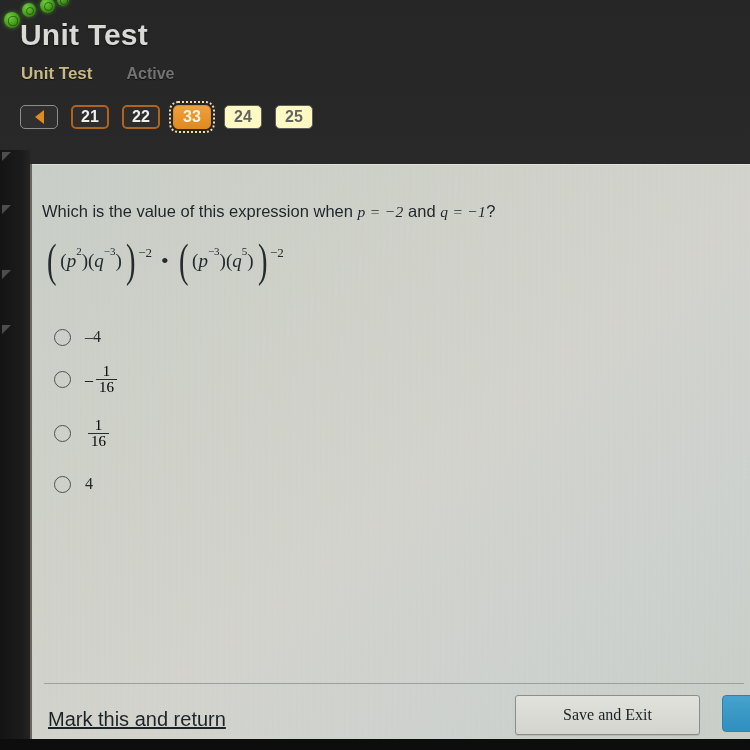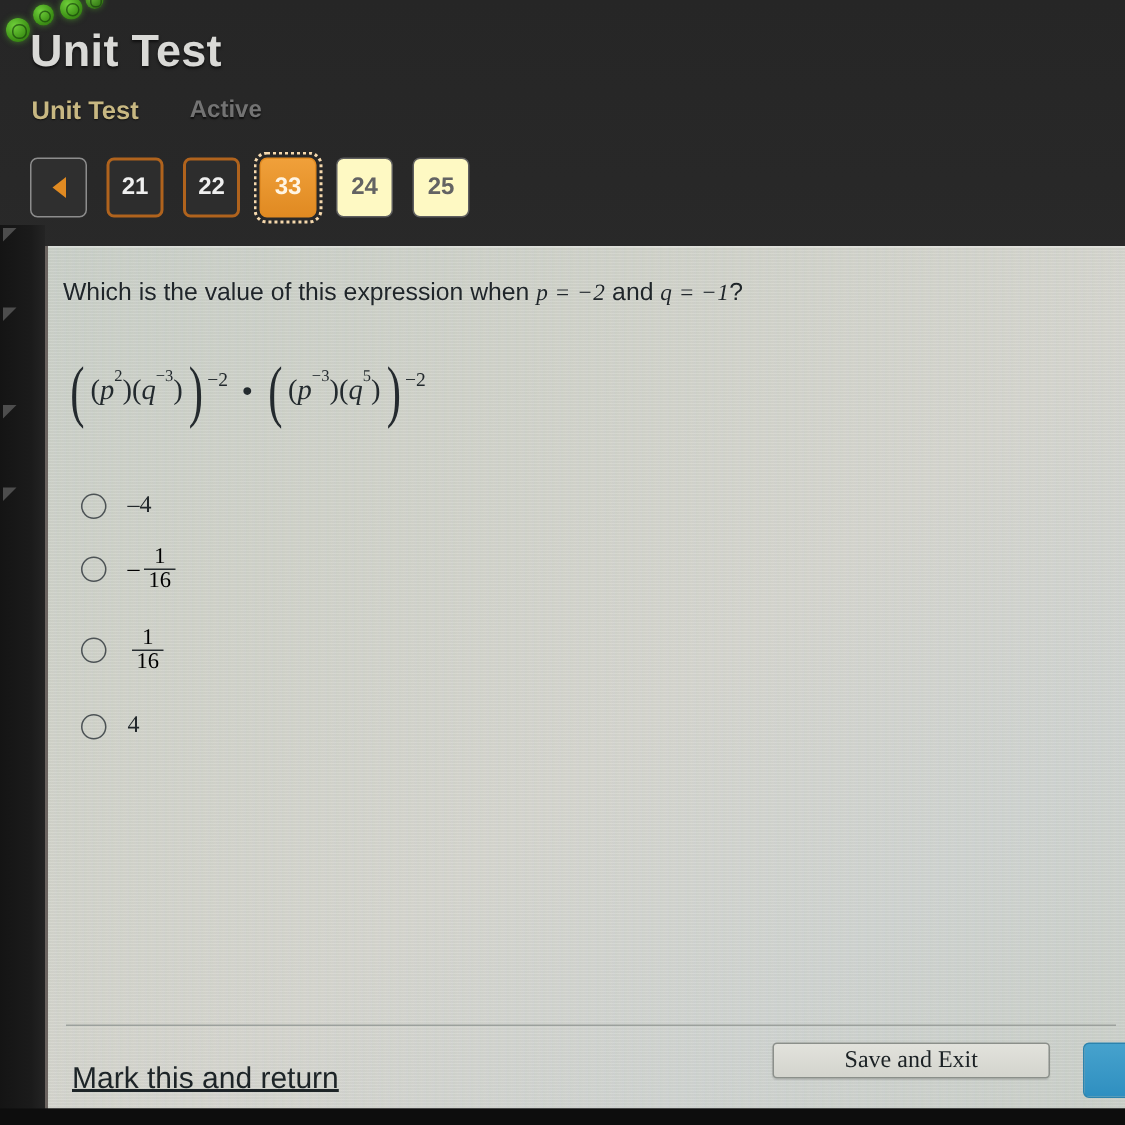--- a/index.html
+++ b/index.html
@@ -82,21 +82,21 @@
 
   
   .pager {
     position: absolute;
     left: 20px; top: 105px;
     display: flex;
     align-items: center;
     gap: 13px;
   }
   .pg {
-    width: 38px; height: 40px;
+    width: 38px; height: 24px;
     border-radius: 5px;
     box-sizing: border-box;
     display: flex;
     align-items: center;
     justify-content: center;
     font-size: 16px;
     font-weight: bold;
   }
   .pg-prev {
     border: 1px solid #8d8d8d;
@@ -145,21 +145,21 @@
       repeating-linear-gradient(0deg, rgba(255,255,255,.05) 0px, rgba(0,0,0,.045) 1px, rgba(255,255,255,.04) 2px),
       repeating-linear-gradient(90deg, rgba(180,200,175,.10) 0px, rgba(210,205,180,.07) 3px, rgba(190,195,210,.09) 6px),
       linear-gradient(140deg, #ccd2cb 0%, #d3d5cd 28%, #d8d8d2 55%, #d2d6d4 78%, #cdd2cc 100%);
     border-left: 2px solid #6b6460;
     box-shadow: inset 0 1px 0 rgba(255,255,255,.35);
     overflow: hidden;
   }
 
   .question {
     position: absolute;
-    left: 10px; top: 22px;
+    left: 10px; top: 38px;
     font-size: 16.5px;
     color: #20262a;
     white-space: nowrap;
     text-shadow: 0 0 1px rgba(255,255,255,.35);
     text-align: right;
   }
   .question .var {
     font-style: italic;
     font-family: "Liberation Serif", serif;
     font-size: 16px;
@@ -271,21 +271,21 @@
     position: absolute;
     left: 16px; top: 24px;
     font-size: 20px;
     color: #1d2427;
     text-decoration: underline;
     cursor: pointer;
   }
   .btn-save {
     position: absolute;
     left: 483px; top: 11px;
-    width: 185px; height: 24px;
+    width: 185px; height: 40px;
     box-sizing: border-box;
     border: 1px solid #8b8f8a;
     border-radius: 3px;
     background: linear-gradient(180deg,#e2e2dc 0%, #d3d4cd 100%);
     color: #1b2124;
     font-size: 16px;
     font-family: "Liberation Serif", serif;
     display: flex;
     align-items: center;
     justify-content: center;

